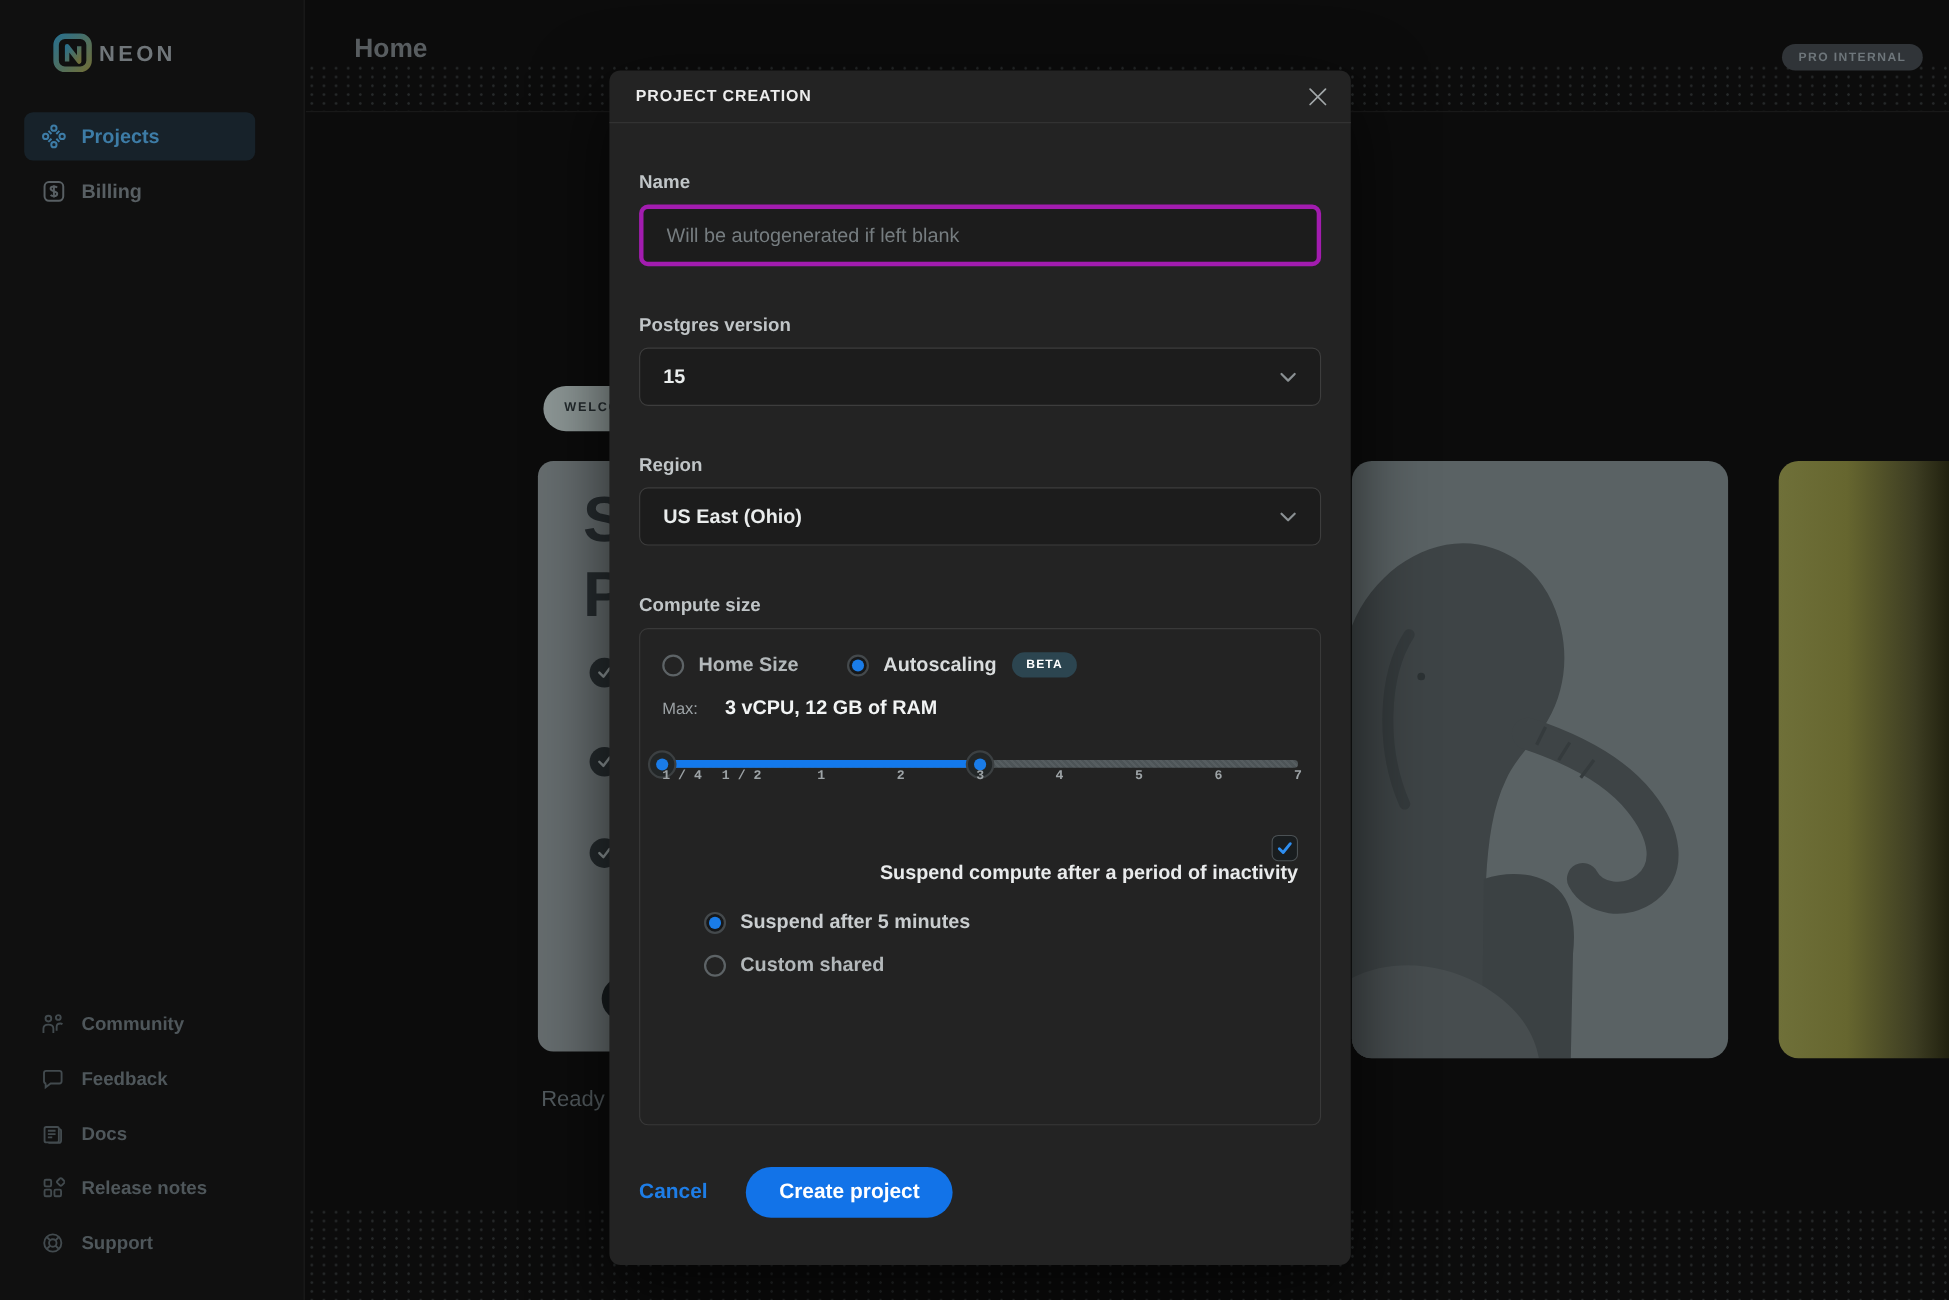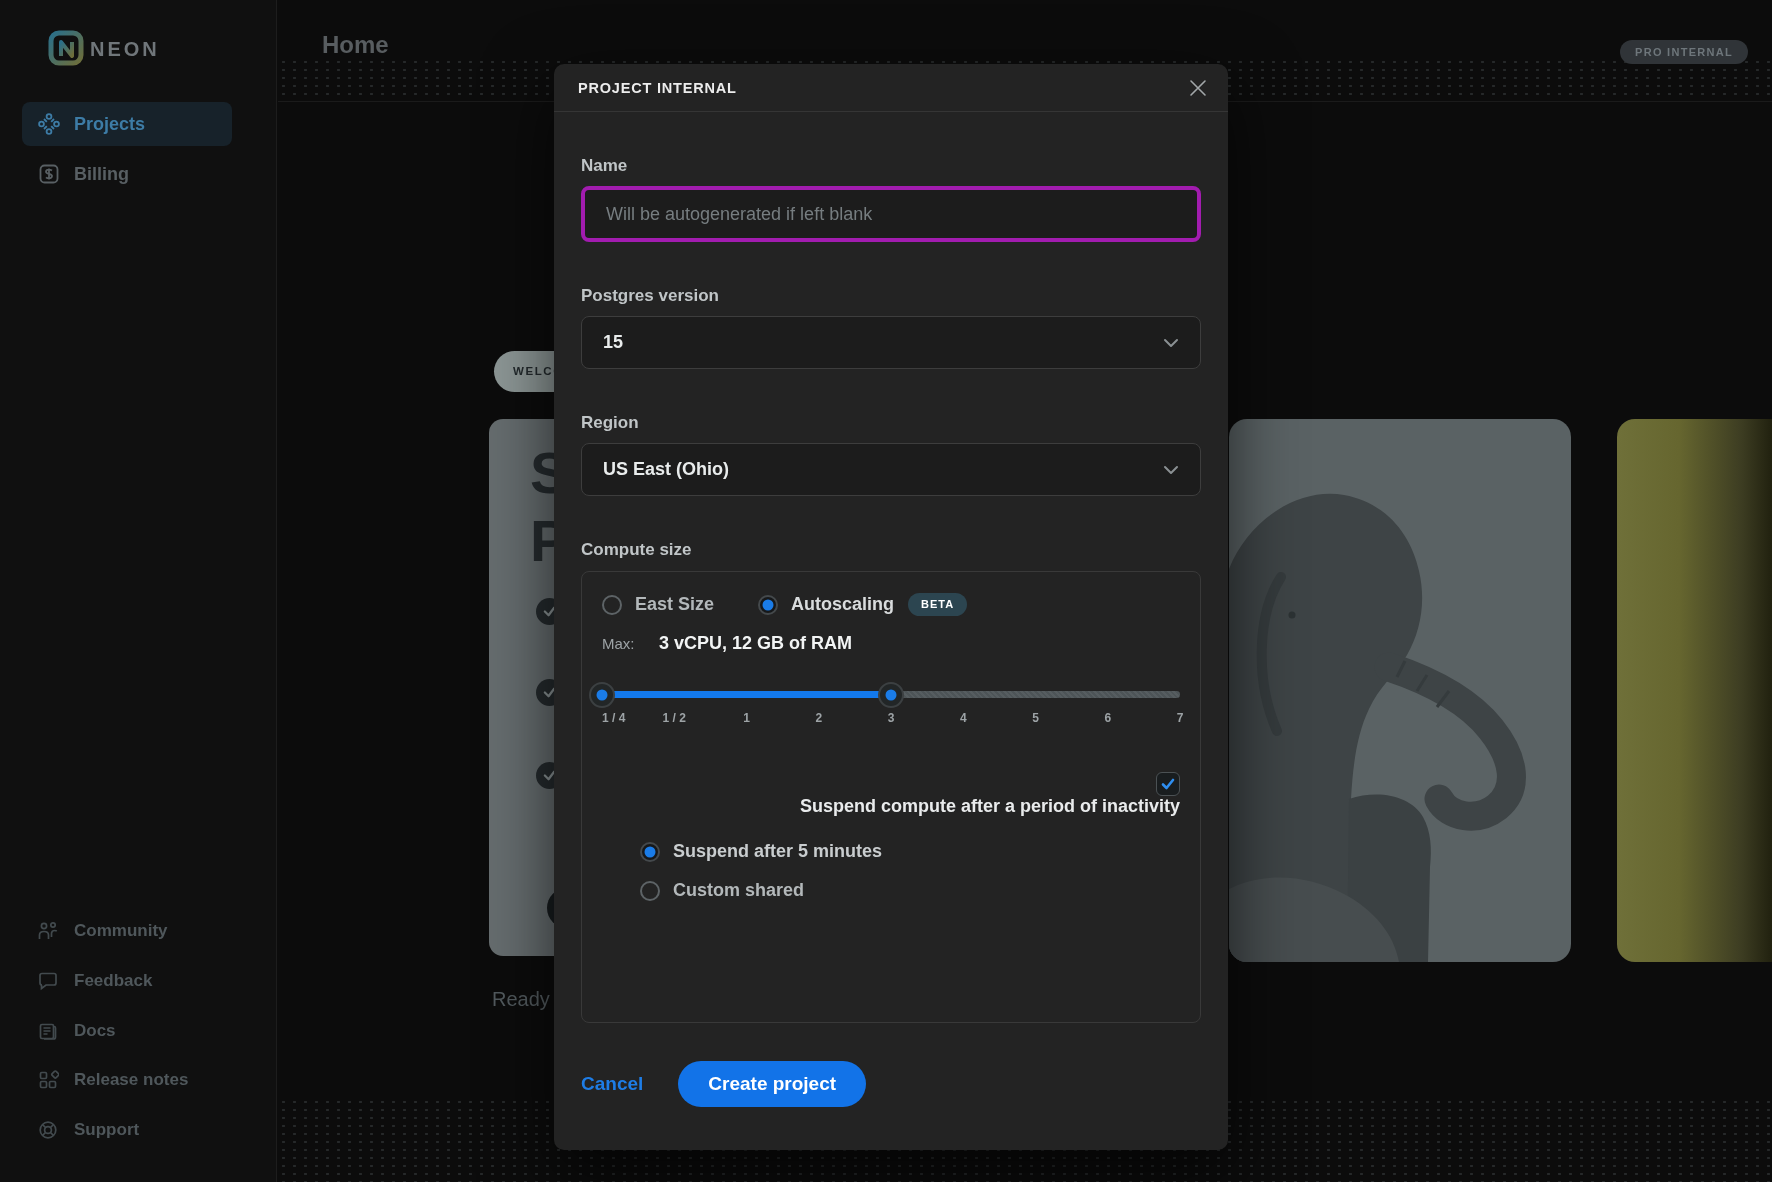--- a/index.html
+++ b/index.html
@@ -98,21 +98,21 @@
   .slider-wrap { margin-top:37px; position:relative; }
   .slider-track { position:relative; height:7px; border-radius:4px;
                   background:repeating-linear-gradient(45deg,#565d60 0 2px,#4d5457 2px 4px); cursor:pointer; }
   .slider-fill { position:absolute; left:0; top:0; bottom:0; width:50%;
                  background:#1379ec; border-radius:4px; }
   .slider-handle { position:absolute; top:50%; width:26px; height:26px; border-radius:50%;
                    background:#222627; border:2px solid #3c4042; transform:translate(-50%,-50%); cursor:grab; }
   .slider-handle::after { content:""; position:absolute; left:50%; top:50%; width:11px; height:11px;
                    border-radius:50%; background:#1a7ce8; transform:translate(-50%,-50%); }
   .slider-handle.min { left:0%; } .slider-handle.max { left:50%; }
-  .tick-row { position:relative; margin-top:13px; height:15px; }
+  .tick-row { position:relative; height:15px;font-family:Liberation Mono, monospace; }
   .tick { position:absolute; transform:translateX(-50%); font-size:12px; font-weight:bold;
           color:#9da3a6; white-space:nowrap; }
   .tick.t0 { transform:none; }
 
   .suspend-row { margin-top:46px; display:flex; align-items:flex-end;flex-direction:column; }
   .checkbox { width:24px; height:24px; border-radius:6px; background:#191d1f;
               border:1.5px solid #4b5154; display:flex; align-items:center; justify-content:center;
               cursor:pointer; flex:0 0 auto; }
   .checkbox svg { width:14px; height:14px; }
   .suspend-label { margin-left:16px; font-size:18px; font-weight:600; color:#e9ebec; }
@@ -241,21 +241,21 @@
         <circle cx="11" cy="11" r="7.8"></circle>
           <circle cx="11" cy="11" r="3.4"></circle>
         <path d="M5.6 5.6 L8.5 8.5 M16.4 5.6 L13.5 8.5 M5.6 16.4 L8.5 13.5 M16.4 16.4 L13.5 13.5"></path>
       </svg>
       <span class="nav-label">Support</span>
     </div>
   </div>
 
   <div class="modal">
     <div class="modal-header">
-      <div class="modal-title">PROJECT INTERNAL</div>
+      <div class="modal-title">PROJECT CREATION</div>
       <button class="modal-close" aria-label="Close">
         <svg viewBox="0 0 24 24" width="24" height="24">
           <path d="M5 5 L19 19 M19 5 L5 19" stroke="#a2a7a9" stroke-width="1.6" stroke-linecap="round"></path>
         </svg>
       </button>
     </div>
 
     <div class="modal-body">
       <div class="field-label">Name</div>
       <input class="text-input" type="text" placeholder="Will be autogenerated if left blank" style="">
@@ -273,21 +273,21 @@
         <span class="select-value">US East (Ohio)</span>
         <svg width="16" height="10" viewBox="0 0 16 10">
           <path d="M2 2 L8 8 L14 2" fill="none" stroke="#8a9093" stroke-width="2" stroke-linecap="round" stroke-linejoin="round"></path>
         </svg>
       </div>
 
       <div class="field-label">Compute size</div>
       <div class="compute-box">
         <div class="radio-row">
           <span class="radio"></span>
-          <span class="radio-label">East Size</span>
+          <span class="radio-label">Home Size</span>
           <span style="width:44px;"></span>
           <span class="radio selected"></span>
           <span class="radio-label bright">Autoscaling</span>
           <span class="beta-badge">BETA</span>
         </div>
 
         <div class="mm-row max">
           <span class="mm-label">Max:</span>
           <span class="mm-value">3 vCPU, 12 GB of RAM</span>
         </div>

